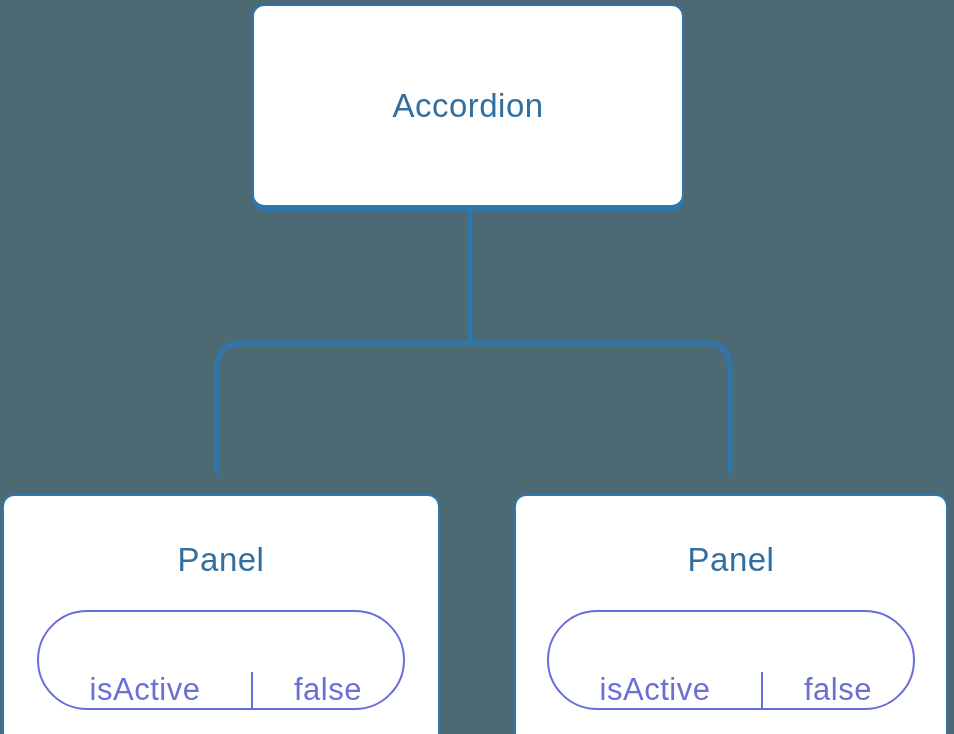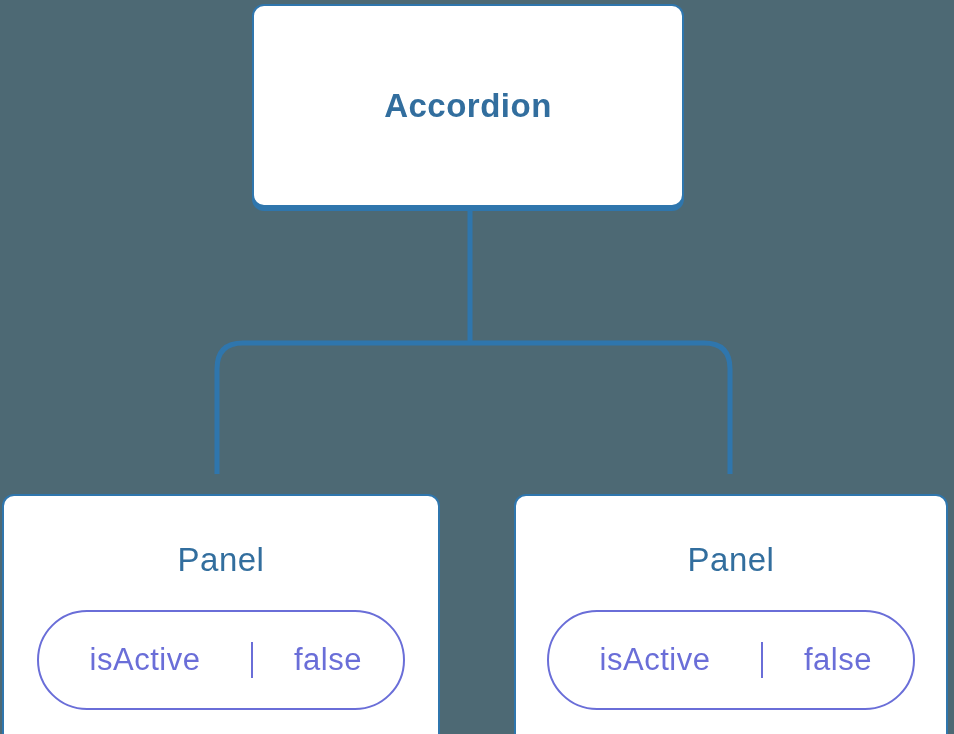--- a/index.html
+++ b/index.html
@@ -38,21 +38,21 @@
     left: 252px;
     top: 4px;
     width: 432px;
     height: 203px;
     display: flex;
     align-items: center;
     justify-content: center;
   }
   .node-label {
     font-size: 33px;
-    font-weight: 700;
+    font-weight: 400;
     letter-spacing: 0.5px;
     color: var(--node-text, #326e9e);
   }
   .panel-node {
     top: 494px;
     height: 256px;
     display: flex;
     flex-direction: column;
     align-items: center;
   }
@@ -67,21 +67,21 @@
     color: var(--node-text, #326e9e);
   }
   .state-pill {
     margin-top: 30px;
     width: 368px;
     height: 100px;
     border: 2px solid var(--pill, #6a6ed8);
     border-radius: 52px;
     box-sizing: border-box;
     display: flex;
-    align-items: center;
+    align-items: flex-end;
     color: var(--pill, #6a6ed8);
     font-size: 31px;
     letter-spacing: 0.5px;
   }
   .pill-cell {
     display: flex;
     align-items: center;
     justify-content: center;
   }
   .pill-name {

